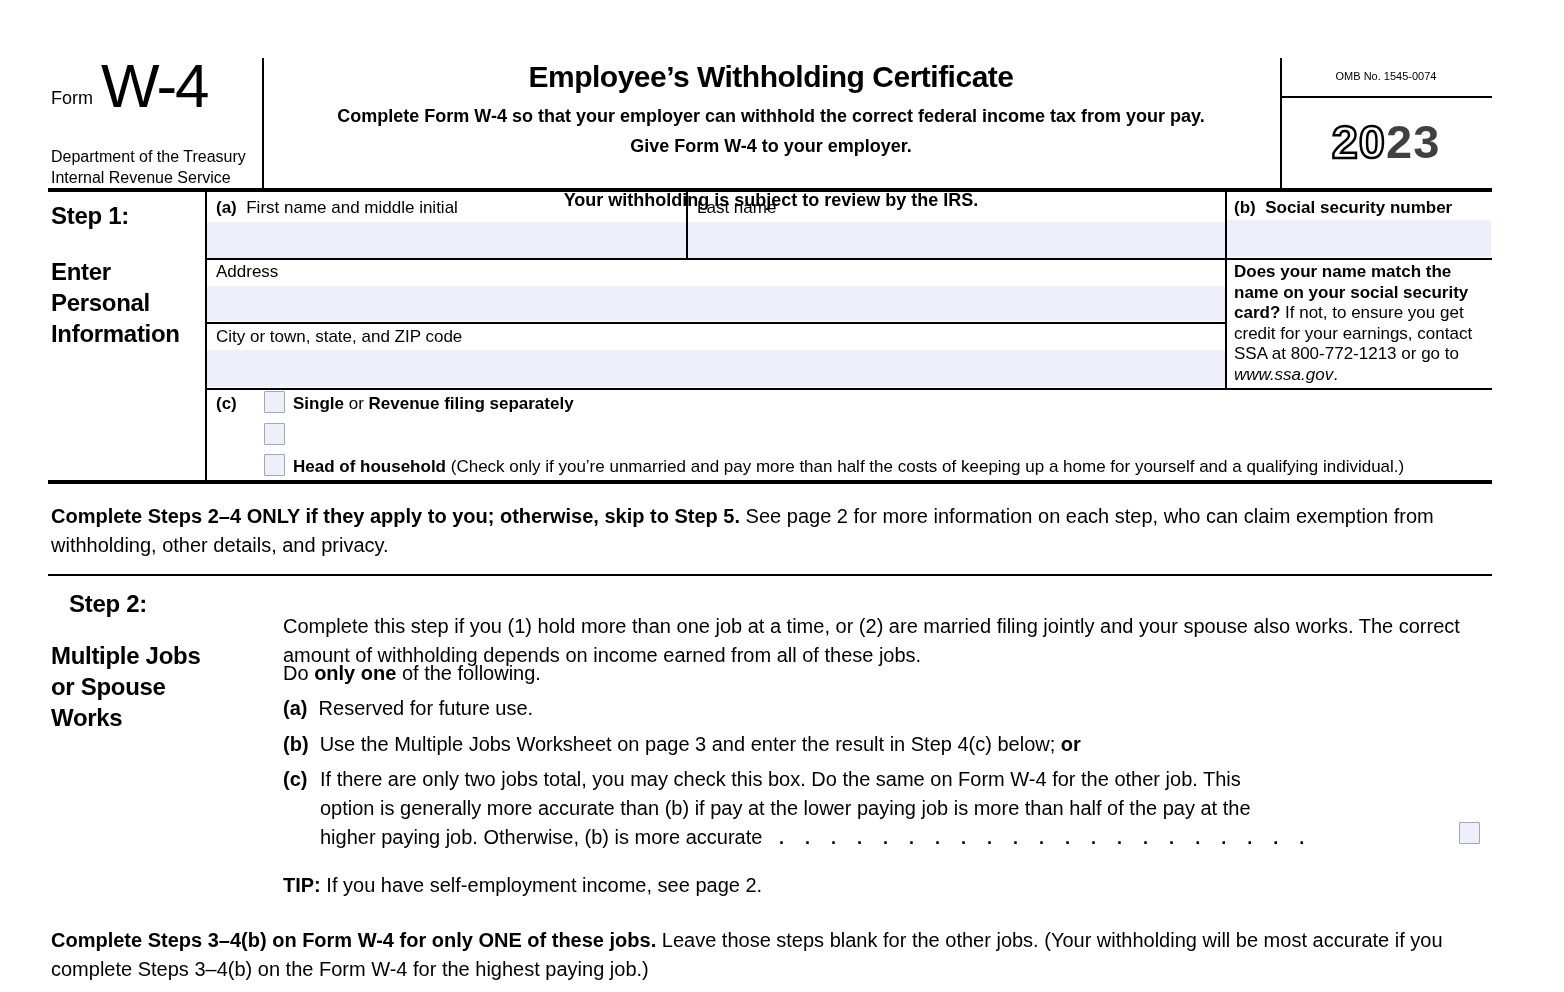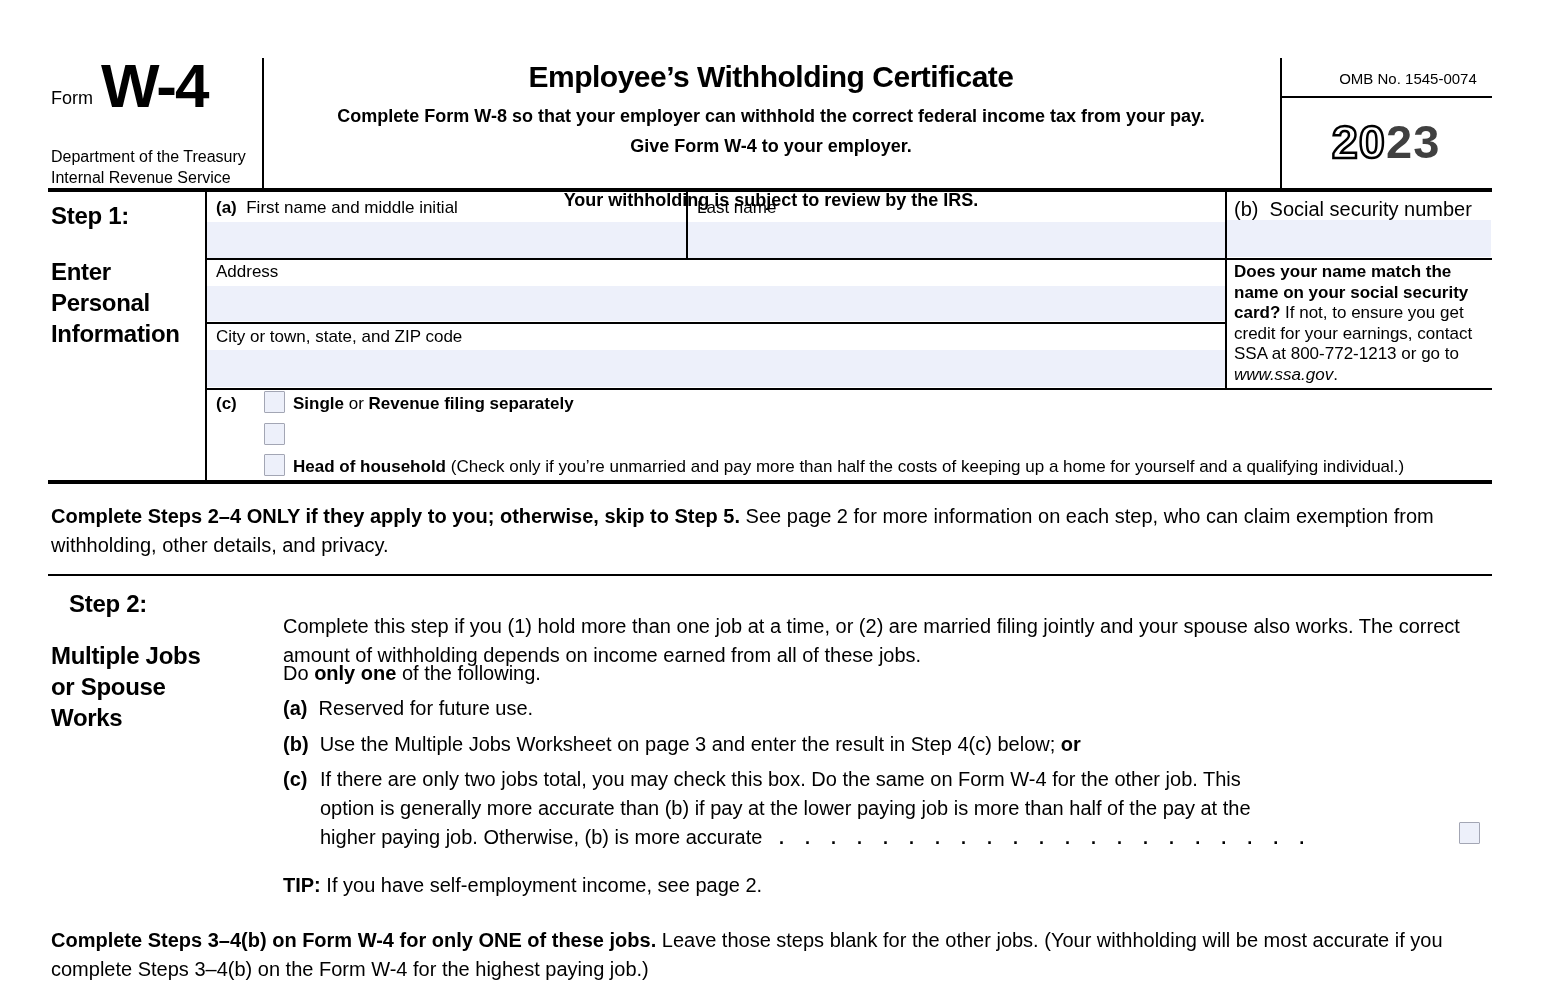--- a/index.html
+++ b/index.html
@@ -7,35 +7,35 @@
   #page{position:relative;width:1564px;height:992px;background:#fff;overflow:hidden;}
   .abs{position:absolute;}
   .hline{position:absolute;background:#000;}
   .vline{position:absolute;background:#000;}
   .b{font-weight:bold;}
   .i{font-style:italic;}
   .field{position:absolute;background:#edf0fa;}
   .cb{position:absolute;width:21px;height:22px;background:#edf0fa;border:1.5px solid #a3a6b4;border-radius:1px;box-sizing:border-box;}
   
   .form-word{font-size:18px;}
-  .form-number{font-size:62px;font-weight:bold;letter-spacing:-2px;line-height:1;}
+  .form-number{font-size:62px;font-weight:normal;letter-spacing:-2px;line-height:1;}
   .agency{font-size:16px;line-height:21px;}
   .center-col{left:262px;width:1018px;text-align:center;}
   .title{font-size:30px;font-weight:bold;letter-spacing:-0.5px;}
   .subline{font-size:18px;font-weight:bold;}
-  .omb{font-size:15px;padding-left:22px;}
+  .omb{font-size:11px;}
   .year{font-size:47px;font-weight:bold;letter-spacing:1px;line-height:1;}
   .year-outline{color:#fff;-webkit-text-stroke:2.5px #000;}
   .year-solid{color:#404040;}
   
   .step-head{font-size:24px;font-weight:bold;letter-spacing:-0.3px;}
   .step-sub{font-size:24px;font-weight:bold;line-height:31px;letter-spacing:-0.3px;margin-top:13px;}
   .flabel{font-size:17px;}
   .flabel .pfx{font-weight:bold;}
-  .ssn-label{font-size:20px;font-weight:normal;}
+  .ssn-label{font-size:17px;font-weight:bold;}
   .ssa-note{font-size:17px;line-height:20.5px;}
   .opt{font-size:17px;}
   .para{font-size:20px;line-height:29px;}
   .dots{letter-spacing:0;word-spacing:16px;font-weight:bold;font-size:18px;}
 </style>
 </head>
 <body>
 
 <div id="page">
 
@@ -45,21 +45,21 @@
     <div>Department of the Treasury</div>
     <div>Internal Revenue Service</div>
   </div>
 
   <div class="vline" style="left:262px;top:58px;width:2px;height:131px;"></div>
 
   <div class="abs center-col" style="top:60px;">
     <div class="title">Employee’s Withholding Certificate</div>
   </div>
   <div class="abs center-col" style="top:106px;">
-    <div class="subline">Complete Form W-8 so that your employer can withhold the correct federal income tax from your pay.</div>
+    <div class="subline">Complete Form W-4 so that your employer can withhold the correct federal income tax from your pay.</div>
   </div>
   <div class="abs center-col" style="top:136px;">
     <div class="subline">Give Form W-4 to your employer.</div>
   </div>
   <div class="abs center-col" style="top:166px;margin-top:24px;">
     <div class="subline">Your withholding is subject to review by the IRS.</div>
   </div>
 
   <div class="vline" style="left:1280px;top:58px;width:2px;height:131px;"></div>
   <div class="abs omb" style="left:1280px;top:70px;width:212px;text-align:center;">OMB No. 1545-0074</div>

